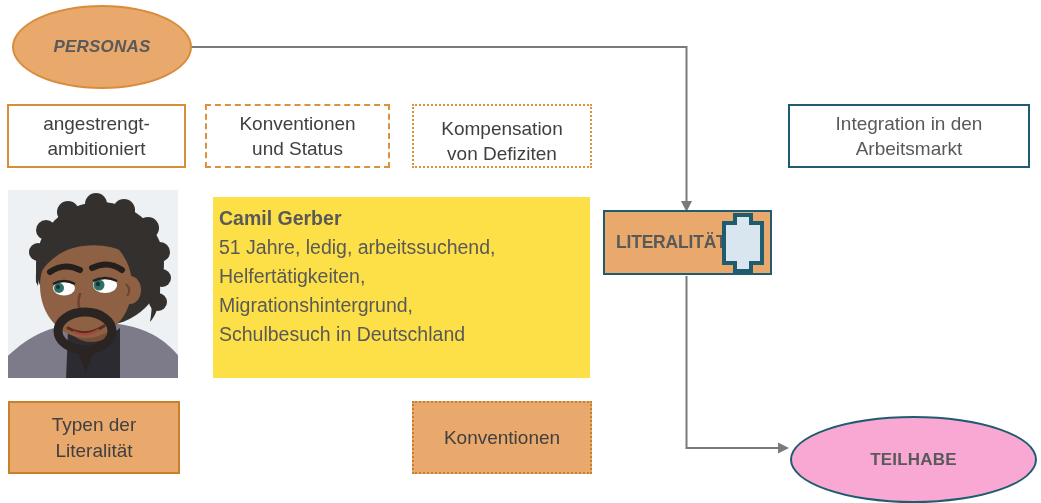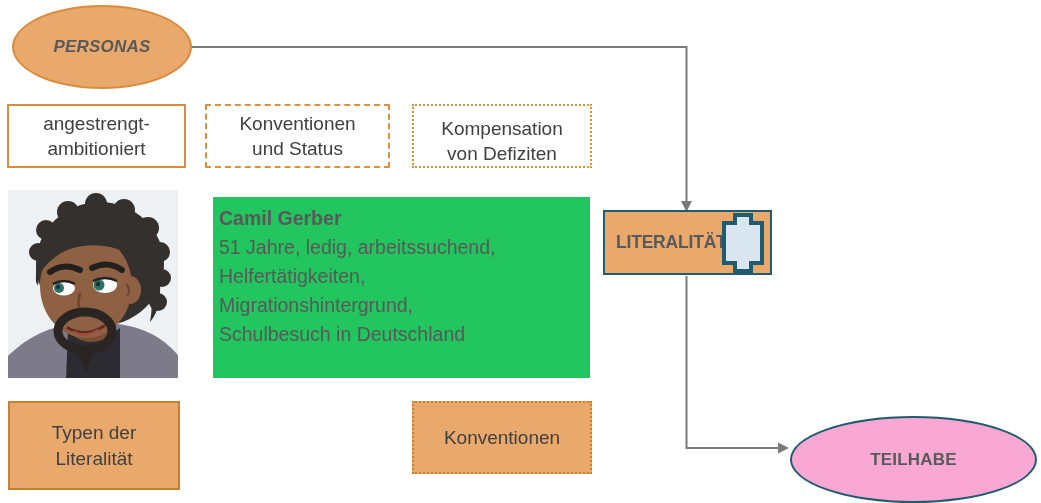--- a/index.html
+++ b/index.html
@@ -16,29 +16,29 @@
   #teilhabe{left:790px;top:416px;width:247px;height:87px;background:#f9a8d4;border:2.5px solid #1F5C70;}
 
   
   .trait{font-size:19px;line-height:1.32;color:#404040;}
   #t1{left:7px;top:104px;width:179px;height:64px;background:#fff;border:2.5px solid #D98C3C;}
   #t2{left:205px;top:104px;width:185px;height:64px;background:#fff;border:2.5px dashed #DB923F;}
   #t3{left:412px;top:104px;width:180px;height:64px;background:#fff;border:2.5px dotted #DB923F;align-items:flex-end;}
   #integration{left:788px;top:104px;width:242px;height:64px;background:#fff;border:2.5px solid #1F5C70;font-size:19px;line-height:1.32;}
 
   
-  #b1{left:8px;top:401px;width:172px;height:89px;background:#E9A86C;border:2.5px solid #C8802F;}
+  #b1{left:8px;top:401px;width:172px;height:73px;background:#E9A86C;border:2.5px solid #C8802F;}
   #b2{left:205px;top:401px;width:185px;height:73px;background:#E9A86C;border:2.5px dashed #FCFCFC;}
   #b3{left:412px;top:401px;width:180px;height:73px;background:#E9A86C;border:2.5px dotted #C8802F;}
 
   
   #avatar{left:8px;top:190px;width:170px;height:188px;background:#EDF1F3;overflow:hidden;}
 
   
-  #card{left:213px;top:197px;width:377px;height:181px;background:#22c55e;
+  #card{left:213px;top:197px;width:377px;height:181px;background:#fde047;
         display:block;text-align:left;padding:7px 0 0 6px;font-size:19.5px;line-height:29px;color:#595959;}
   #card .name{font-weight:bold;}
 
   
   #literal{left:603px;top:210px;width:169px;height:65px;background:#E9A86C;border:2.5px solid #1F5C70;
            justify-content:flex-start;padding-left:11px;font-weight:bold;font-size:17.5px;letter-spacing:-0.2px;color:#595959;}
   #literal .icon{position:absolute;right:6px;top:50%;transform:translateY(-50%);line-height:0;}
 
   
   #arrows{position:absolute;left:0;top:0;pointer-events:none;}
@@ -67,20 +67,24 @@
   </div>
   <div id="t2" class="box trait">
     <span class="multiline">Konventionen
 und Status</span>
   </div>
   <div id="t3" class="box trait">
     <span class="multiline">Kompensation
 von Defiziten</span>
   </div>
 
+  <div id="integration" class="box">
+    <span class="multiline">Integration in den
+Arbeitsmarkt</span>
+  </div>
 
   <div id="avatar" class="node">
     <svg width="170" height="188" viewBox="0 0 170 188">
       <rect x="0" y="0" width="170" height="188" fill="#EDF1F3"></rect>
 
       <path d="M-6,192 L-6,172 C18,146 44,136 66,134 L110,134 C140,138 158,150 174,170 L176,192 Z" fill="#7D7B89"></path>
 
       <path d="M58,190 L60,140 C75,152 95,152 112,138 L112,190 Z" fill="#2B2B31"></path>
 
       <path d="M66,112 h36 v34 c-12,8 -26,8 -36,0 Z" fill="#7A4E35"></path>

